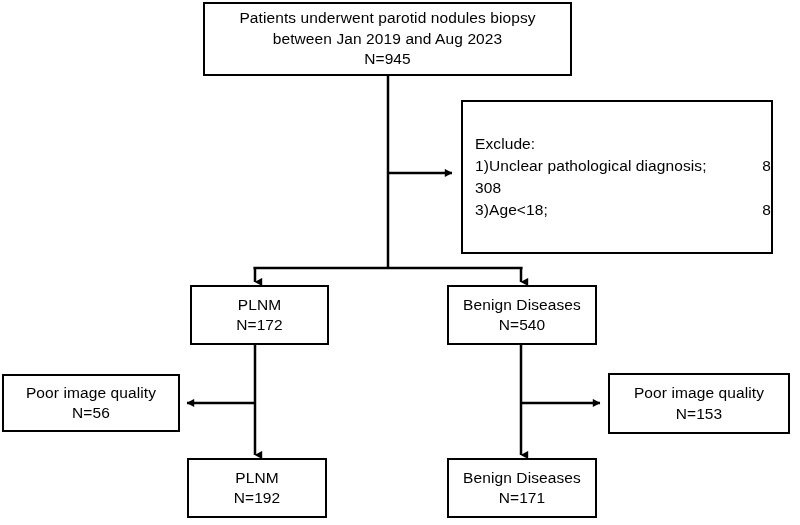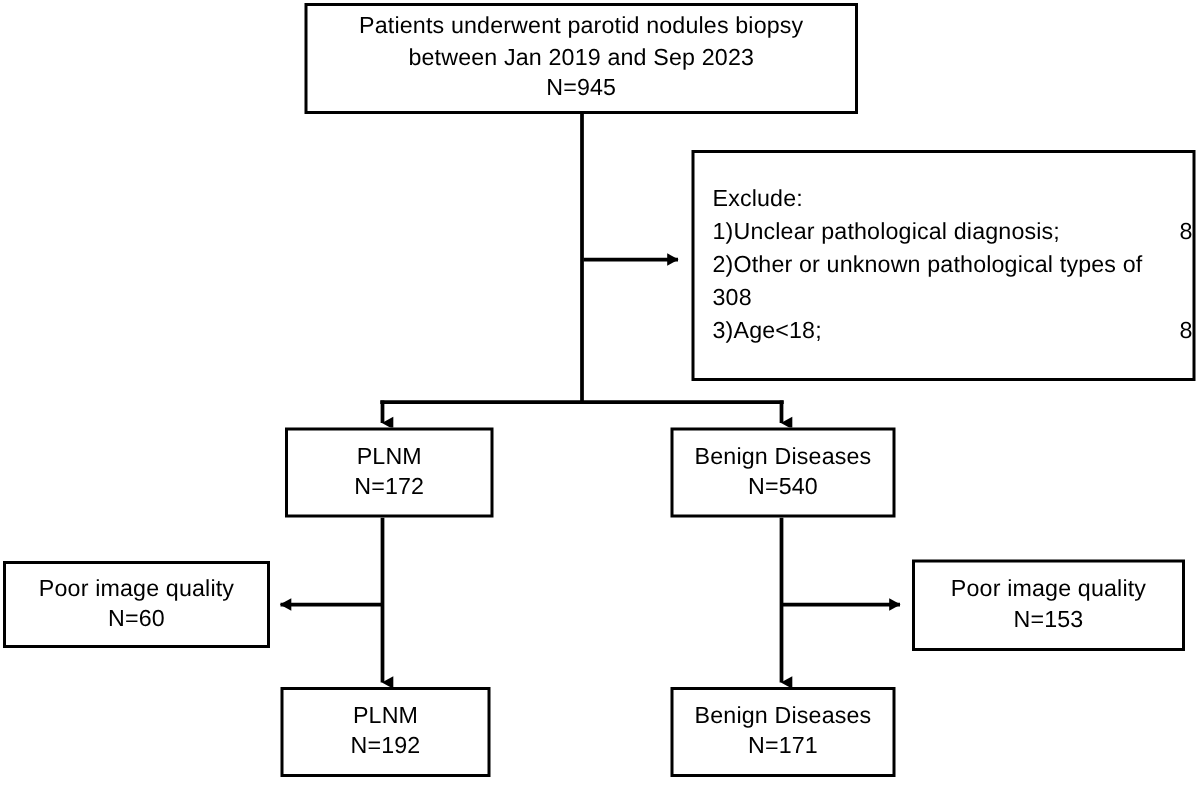--- a/index.html
+++ b/index.html
@@ -95,32 +95,29 @@
 
     <line x1="255" y1="403" x2="187" y2="403" stroke="#000000" stroke-width="2.5" marker-end="url(#arrowLeft)"></line>
 
     <line x1="521" y1="345" x2="521" y2="455" stroke="#000000" stroke-width="2.5" marker-end="url(#arrowDown)"></line>
 
     <line x1="521" y1="403" x2="600" y2="403" stroke="#000000" stroke-width="2.5" marker-end="url(#arrowRight)"></line>
   </svg>
 
   <div class="node" style="left:203px; top:2px; width:369px; height:74px;">
     <span class="line">Patients underwent parotid nodules biopsy</span>
-    <span class="line">between Jan 2019 and Sep 2023</span>
+    <span class="line">between Jan 2019 and Aug 2023</span>
     <span class="line">N=945</span>
   </div>
 
-  <div class="node node-exclude" style="left:461px; top:100px; width:336px; height:154px;">
+  <div class="node node-exclude" style="left:461px; top:100px; width:312px; height:154px;">
     <span class="line">Exclude:</span>
     <span class="excl-row">
       <span class="excl-label">1)Unclear pathological diagnosis;</span>
       <span class="excl-count" style="margin-left:18px;">8</span>
-    </span>
-    <span class="excl-row">
-      <span class="excl-label">2)Other or unknown pathological types of</span>
     </span>
     <span class="excl-row">
       <span class="excl-count" style="">308</span>
     </span>
     <span class="excl-row">
       <span class="excl-label">3)Age&lt;18;</span>
       <span class="excl-count" style="margin-left:140px;">8</span>
     </span>
   </div>
 
@@ -129,21 +126,21 @@
     <span class="line">N=172</span>
   </div>
 
   <div class="node" style="left:447px; top:285px; width:150px; height:60px;">
     <span class="line">Benign Diseases</span>
     <span class="line">N=540</span>
   </div>
 
   <div class="node" style="left:2px; top:374px; width:178px; height:58px;">
     <span class="line">Poor image quality</span>
-    <span class="line">N=60</span>
+    <span class="line">N=56</span>
   </div>
 
   <div class="node" style="left:608px; top:373px; width:182px; height:61px;">
     <span class="line">Poor image quality</span>
     <span class="line">N=153</span>
   </div>
 
   <div class="node" style="left:187px; top:458px; width:140px; height:60px;">
     <span class="line">PLNM</span>
     <span class="line">N=192</span>

